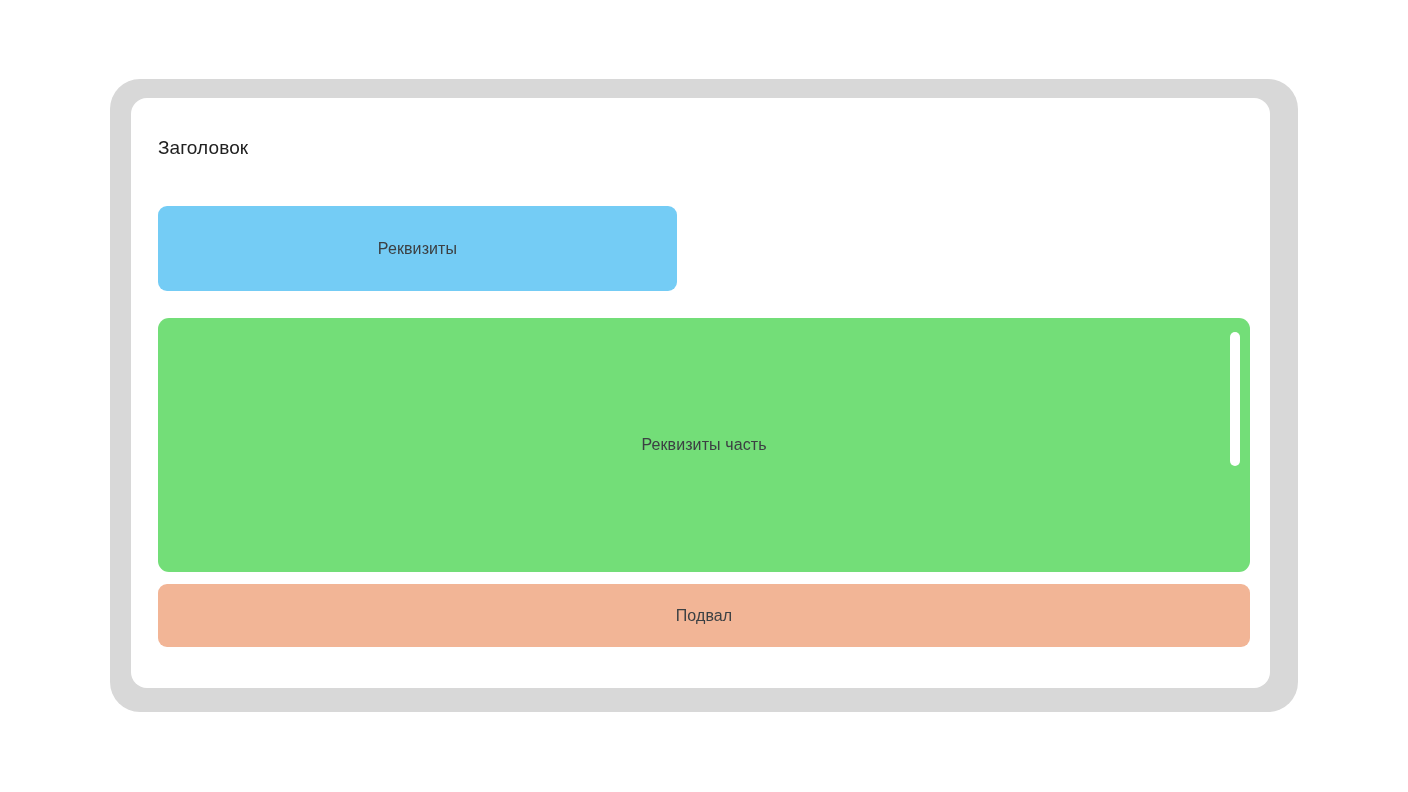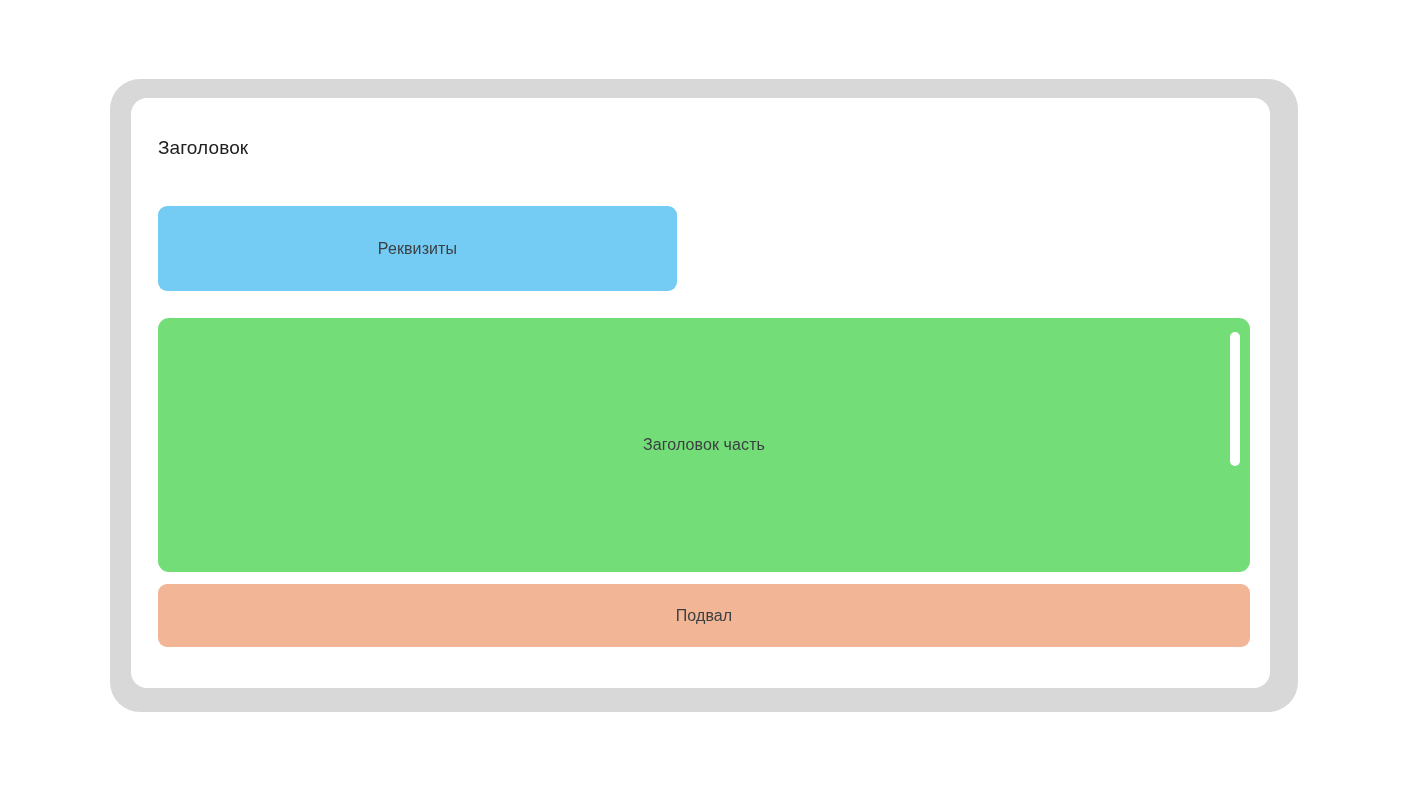--- a/index.html
+++ b/index.html
@@ -128,21 +128,21 @@
 
   <div class="content-card"></div>
 
   <div class="form-title">Заголовок</div>
 
   <div class="section-block section-attributes">
     <span class="section-label">Реквизиты</span>
   </div>
 
   <div class="section-block section-table">
-    <span class="section-label">Заголовок часть</span>
+    <span class="section-label">Реквизиты часть</span>
     <div class="table-scrollbar-track">
       <div class="table-scrollbar-thumb"></div>
     </div>
   </div>
 
   <div class="section-block section-footer">
     <span class="section-label">Подвал</span>
   </div>
 
 </div>

